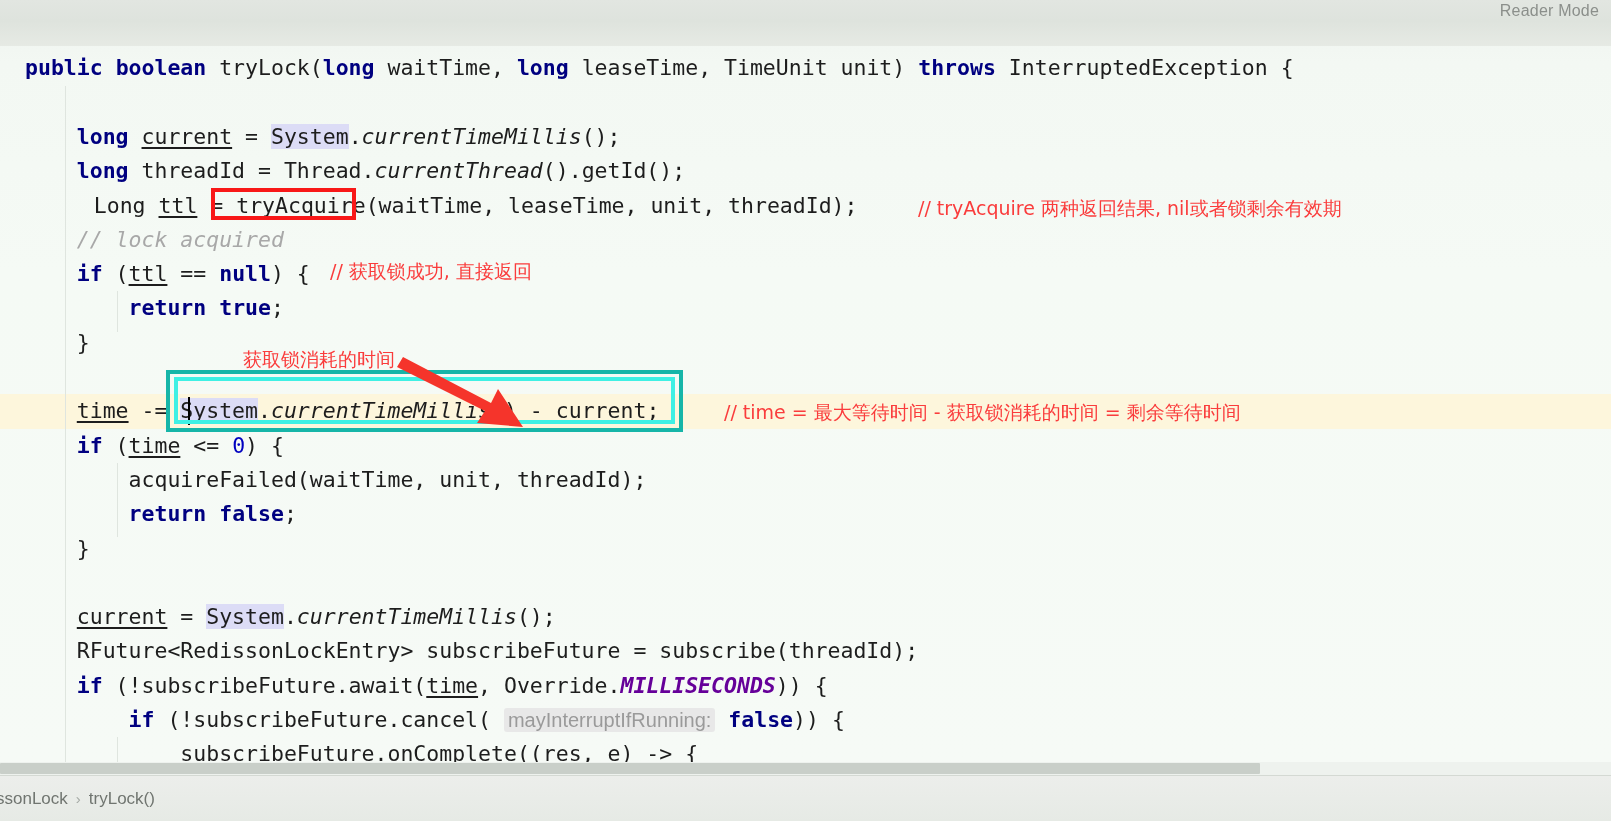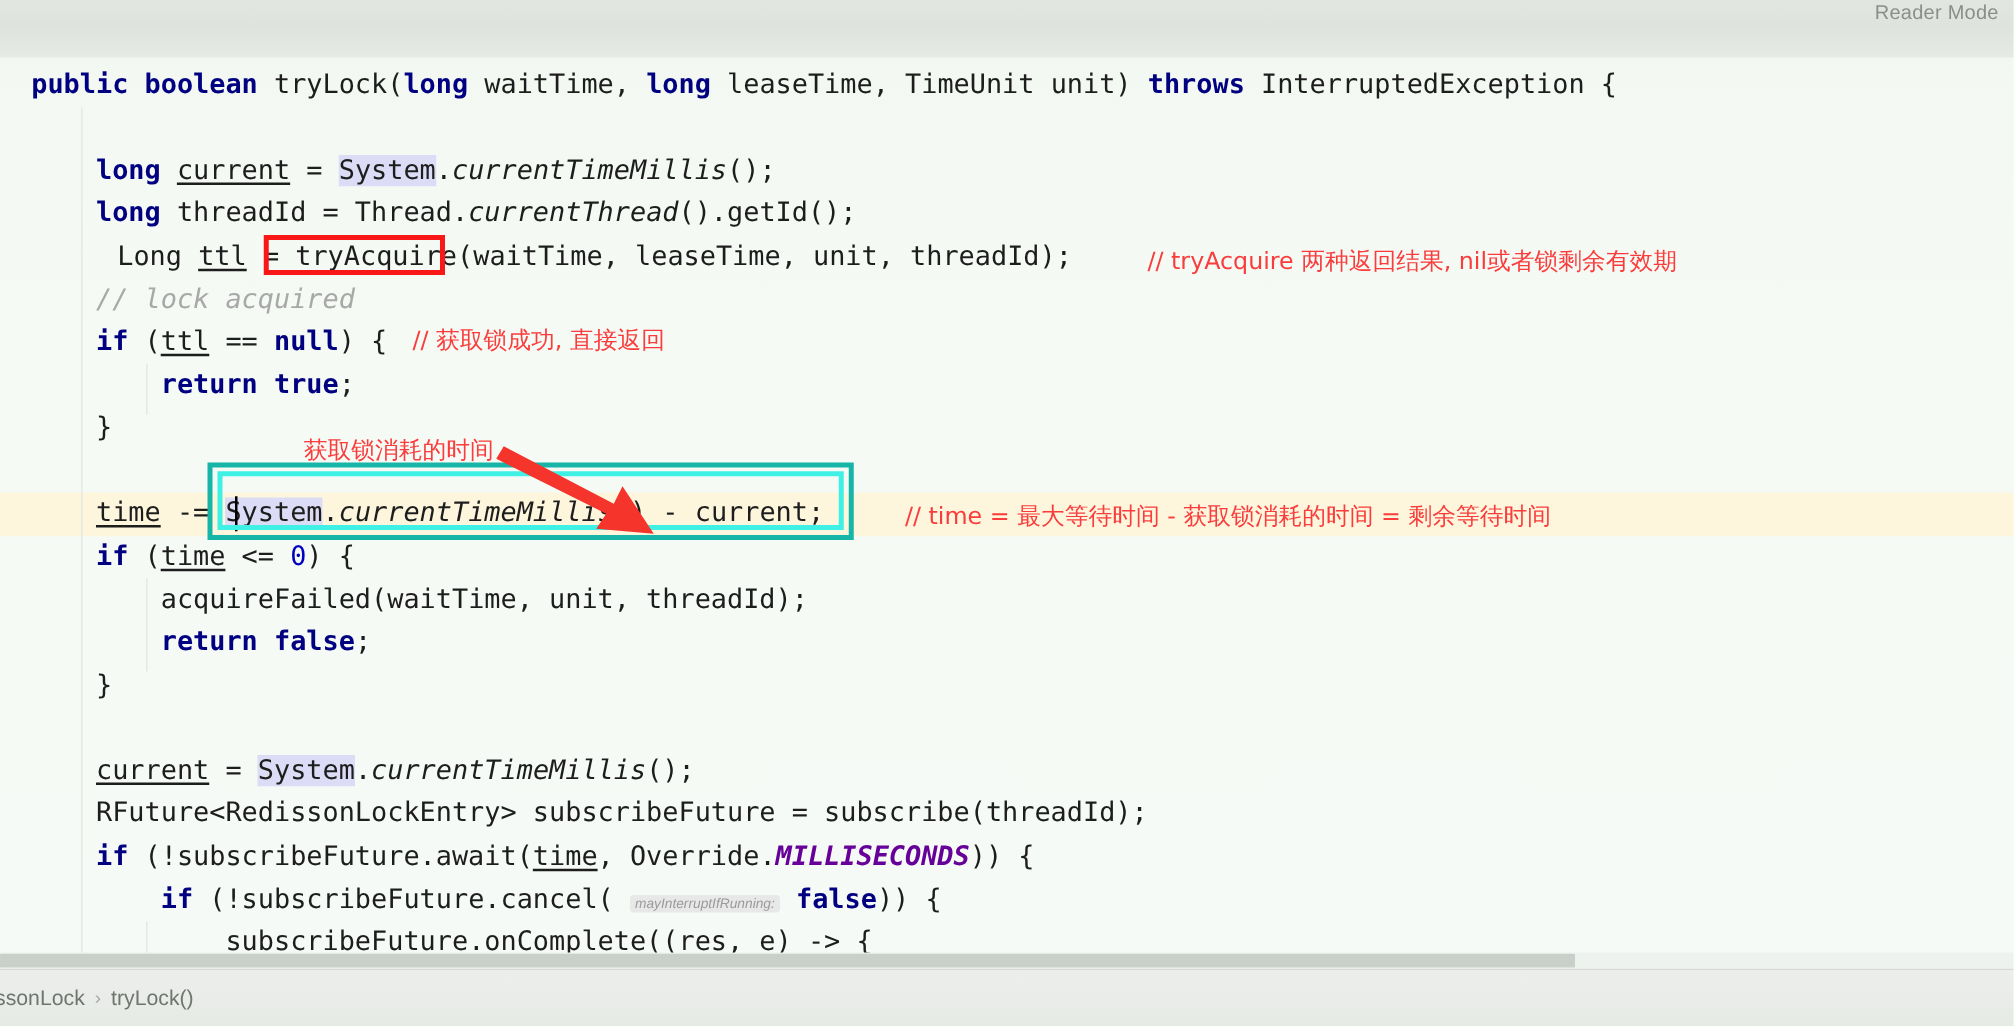--- a/index.html
+++ b/index.html
@@ -88,24 +88,23 @@
     color: #fa3c3c;
     white-space: pre;
     z-index: 6;
   }
 
   
   .param-hint {
     background: #e8e8e8;
     color: #9a9a9a;
     font-family: "Liberation Sans", sans-serif;
-    font-size: 11px;
+    font-size: 20px;
     border-radius: 3px;
     padding: 1px 4px;
-    font-style: italic;
   }
 
   
   #red-box {
     position: absolute;
     border: 4px solid #f81818;
     z-index: 7;
     background: transparent;
   }
 

